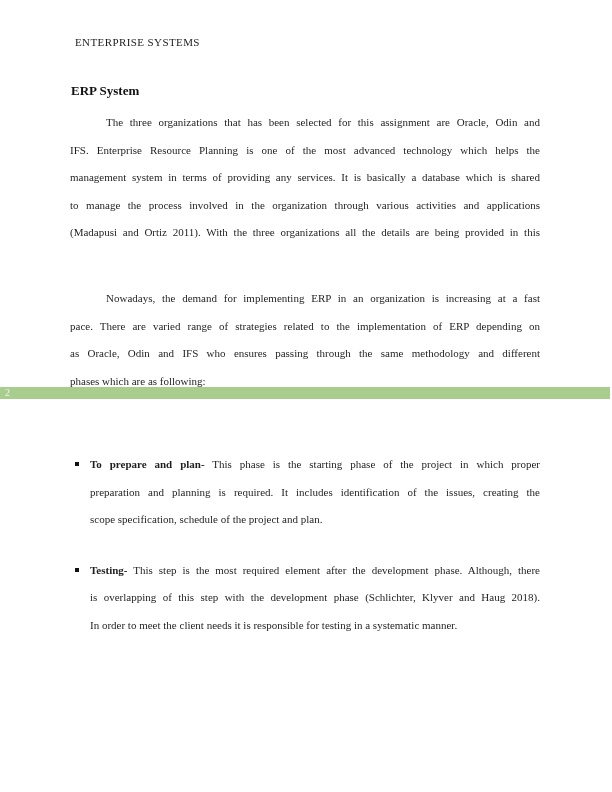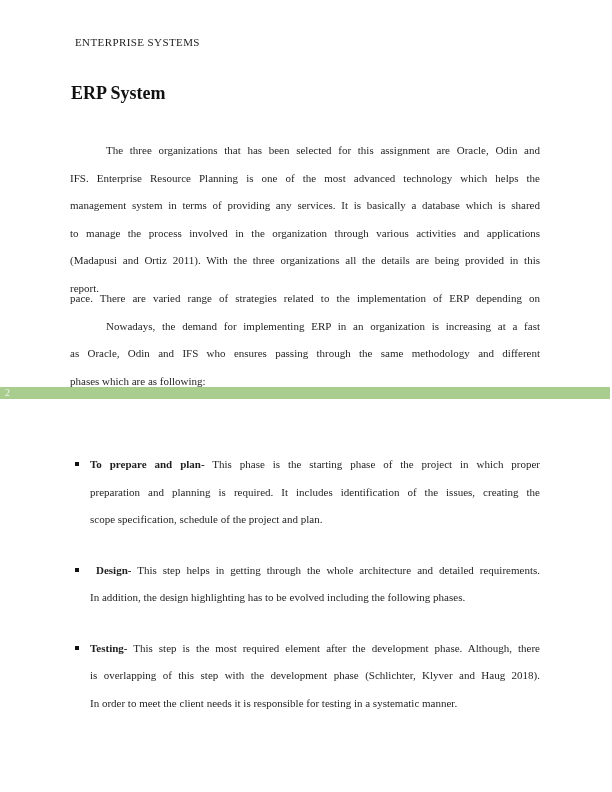--- a/index.html
+++ b/index.html
@@ -11,28 +11,28 @@
     overflow: hidden;
   }
   .page { position: relative; width: 612px; height: 792px; background: #ffffff; padding-left: 15px; }
 
   .header {
     position: absolute; left: 75px; top: 36px;
     font-size: 11px; letter-spacing: 0.4px; color: #1c1c1c;
   }
   .heading {
     position: absolute; left: 71px; top: 83px; margin: 0;
-    font-size: 18px; font-weight: bold; color: #111;
+    font-size: 13px; font-weight: bold; color: #111;
   }
 
   .para, .list {
     position: absolute; left: 70px; width: 470px;
     font-size: 11px; line-height: 27.5px;
   }
-  .p1 { top: 109px; margin-top: 28px; }
+  .p1 { top: 109px; }
   .p2 { top: 285px; }
 
   .line { text-align: left; white-space: normal; }
   .line.just { text-align: justify; text-align-last: justify; }
   .line.indent { padding-left: 36px; }
 
   .pagebar {
     position: absolute; left: 0; top: 387px;
     width: 610px; height: 12px;
     background: #a8cd8e;
@@ -57,47 +57,41 @@
 <div class="page">
   <div class="header">ENTERPRISE SYSTEMS</div>
   <h1 class="heading">ERP System</h1>
 
   <div class="para p1" id="para1">
       <div class="line just indent">The three organizations that has been selected for this assignment are Oracle, Odin and</div>
       <div class="line just">IFS. Enterprise Resource Planning is one of the most advanced technology which helps the</div>
       <div class="line just">management system in terms of providing any services. It is basically a database which is shared</div>
       <div class="line just">to manage the process involved in the organization through various activities and applications</div>
       <div class="line just">(Madapusi and Ortiz 2011). With the three organizations all the details are being provided in this</div>
-      <div class="line">report.</div>
     </div>
   <div class="para p2" id="para2">
+      <div class="line just indent">Nowadays, the demand for implementing ERP in an organization is increasing at a fast</div>
       <div class="line just">pace. There are varied range of strategies related to the implementation of ERP depending on</div>
-      <div class="line just indent">Nowadays, the demand for implementing ERP in an organization is increasing at a fast</div>
       <div class="line just">as Oracle, Odin and IFS who ensures passing through the same methodology and different</div>
       <div class="line">phases which are as following:</div>
     </div>
 
   <div class="pagebar" style="background: rgb(168, 205, 142);">
     <span class="pagenum" style="color: rgb(237, 244, 230);">2</span>
   </div>
 
   <div class="list" id="bullets">
       <div class="list-item">
         <span class="bullet-sq"></span>
         <div class="line just"><b>To prepare and plan-</b> This phase is the starting phase of the project in which proper</div>
         <div class="line just">preparation and planning is required. It includes identification of the issues, creating the</div>
         <div class="line">scope specification, schedule of the project and plan.</div>
       </div>
       <div class="list-item">
         <span class="bullet-sq"></span>
-        <div class="line just"><b>&nbsp;Design-</b> This step helps in getting through the whole architecture and detailed requirements.</div>
-        <div class="line">In addition, the design highlighting has to be evolved including the following phases.</div>
-      </div>
-      <div class="list-item">
-        <span class="bullet-sq"></span>
       </div>
       <div class="list-item">
         <span class="bullet-sq"></span>
         <div class="line just"><b>Testing-</b> This step is the most required element after the development phase. Although, there</div>
         <div class="line just">is overlapping of this step with the development phase (Schlichter, Klyver and Haug 2018).</div>
         <div class="line">In order to meet the client needs it is responsible for testing in a systematic manner.</div>
       </div>
     </div>
 </div>
 

